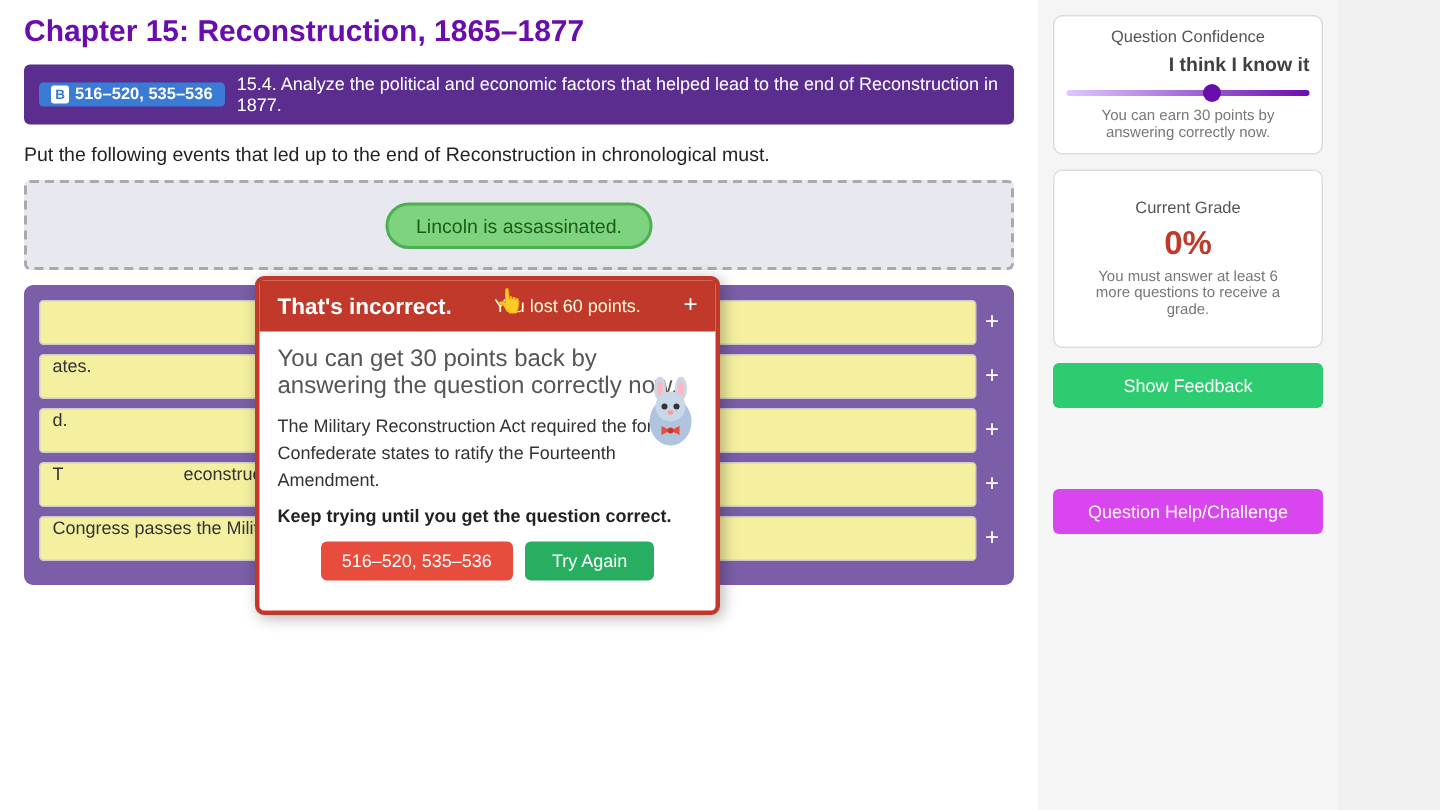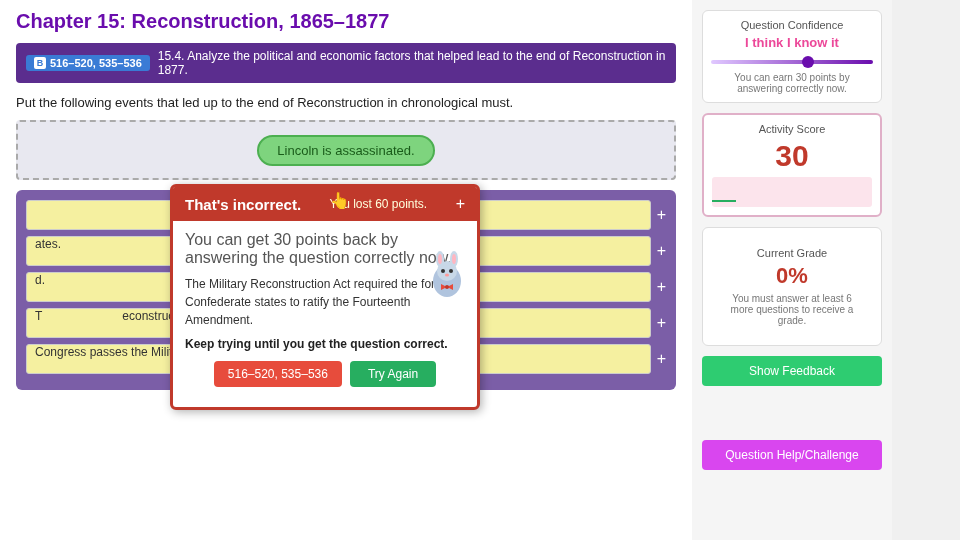--- a/index.html
+++ b/index.html
@@ -252,22 +252,23 @@
 
     .confidence-title {
       font-size: 11px;
       color: #555;
       margin-bottom: 4px;
     }
 
     .confidence-value {
       font-size: 13px;
       font-weight: bold;
-      color: #ec4899;
+      color: #404040;
       margin-bottom: 6px;
+      text-align: right;
     }
 
     .confidence-slider-container {
       position: relative;
       height: 12px;
       margin: 4px 0;
     }
 
     .confidence-slider-track {
       width: 100%;
@@ -487,27 +488,20 @@
     <div class="confidence-card">
       <div class="confidence-title">Question Confidence</div>
       <div class="confidence-value">I think I know it</div>
       <div class="confidence-slider-container">
         <div class="confidence-slider-track"></div>
         <div class="confidence-slider-thumb"></div>
       </div>
       <div class="confidence-note">You can earn 30 points by answering correctly now.</div>
     </div>
 
-    <div class="score-card">
-      <div class="score-title">Activity Score</div>
-      <div class="score-value">30</div>
-      <div class="score-graph">
-        <div class="score-graph-line"></div>
-      </div>
-    </div>
 
     <div class="grade-card">
       <div class="grade-title">Current Grade</div>
       <div class="grade-value">0%</div>
       <div class="grade-note">You must answer at least 6 more questions to receive a grade.</div>
     </div>
 
     <button class="btn-show-feedback">Show Feedback</button>
     <button class="btn-question-help">Question Help/Challenge</button>
   </div>

